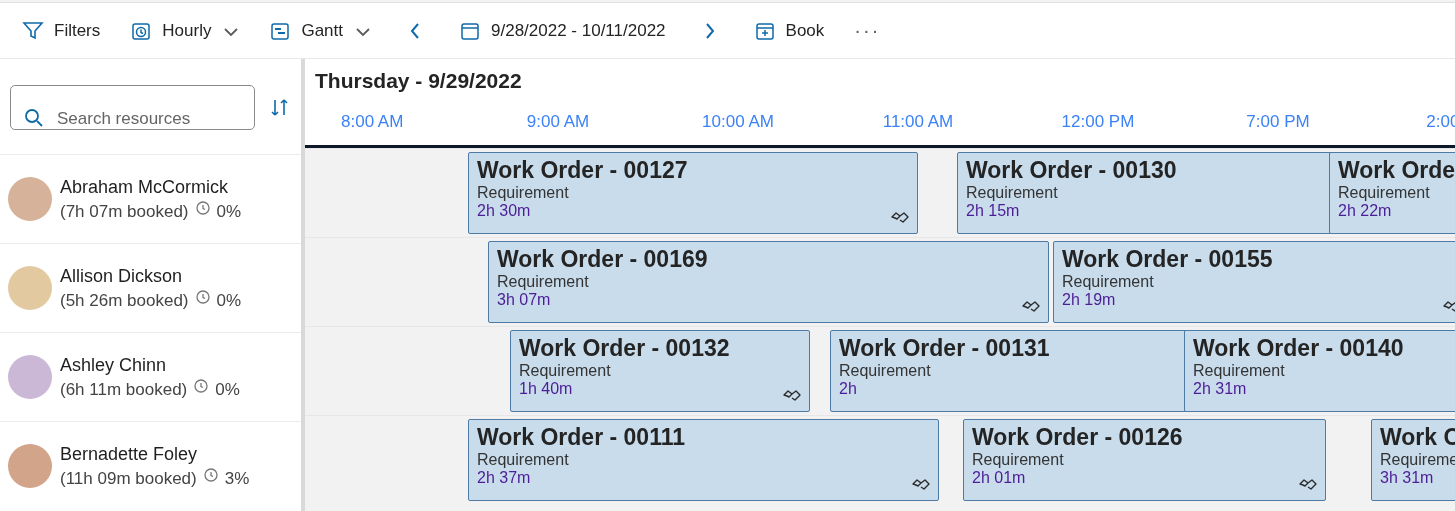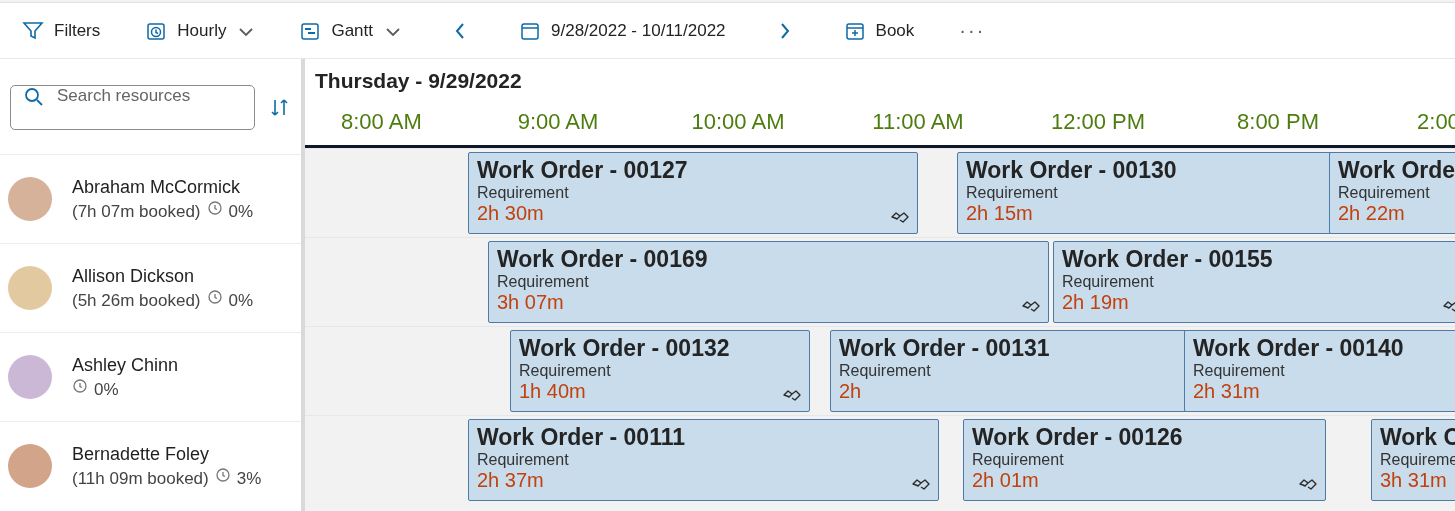--- a/index.html
+++ b/index.html
@@ -18,21 +18,21 @@
     height: 3px;
     background: #f3f3f3;
     border-bottom: 1px solid #e0e0e0;
   }
 
   .toolbar {
     display: flex;
     align-items: center;
     height: 56px;
     padding: 0 22px;
-    gap: 45px;
+    gap: 30px;
     border-bottom: 1px solid #e8e8e8;
     background: #fff;
     font-size: 17px;
   }
   .tb-item {
     display: flex;
     align-items: center;
     gap: 10px;
     color: #242424;
     cursor: pointer;
@@ -62,34 +62,34 @@
     gap: 14px;
     padding: 14px 10px 12px 10px;
     height: 95px;
   }
   .search-box {
     flex: 1;
     height: 45px;
     border: 1px solid #8b8b8b;
     border-radius: 5px;
     display: flex;
-    align-items: flex-start;
+    align-items: flex-end;
     padding: 0 12px;
     gap: 12px;
     color: #656565;
     font-size: 17px;
     cursor: text;
   }
   .search-icon { color: #0e6aa8; }
   .sort-icon { color: #0e6aa8; cursor: pointer; }
 
   .resource-row {
     display: flex;
     align-items: center;
-    gap: 20px;
+    gap: 8px;
     padding: 10px 12px 10px 8px;
     border-top: 1px solid #ececec;
     height: 89px;
   }
   .avatar {
     width: 44px; height: 44px;
     border-radius: 50%;
     flex: none;
   }
   .res-text { line-height: 1.45; }
@@ -115,22 +115,22 @@
   }
   .hours-row {
     display: flex;
     height: 46px;
     align-items: center;
   }
   .hour-cell {
     width: 180px;
     flex: none;
     text-align: center;
-    font-size: 22px;
-    color: #4d7c0f;
+    font-size: 17px;
+    color: #3b82f6;
   }
 
   .lanes {
     position: relative;
   }
   .lane {
     position: relative;
     height: 89px;
     border-top: 1px solid #e7e7e7;
     background: #f2f2f2;
@@ -154,21 +154,21 @@
     bottom: 3px;
     background: #c8dcec;
     border: 1.5px solid #4e7ba6;
     border-radius: 2px;
     padding: 4px 8px 4px 8px;
     overflow: hidden;
     cursor: pointer;
   }
   .block .title { font-size: 23px; font-weight: 600; white-space: nowrap; }
   .block .req   { font-size: 16px; color: #333; }
-  .block .dur   { font-size: 20px; color: #c2410c; }
+  .block .dur   { font-size: 16px; color: #4c1d95; }
   .block .hand {
     position: absolute;
     right: 6px;
     bottom: 4px;
     color: #2c2c2c;
   }
 
   svg { display: block; }
 </style>
 </head>
@@ -338,20 +338,21 @@
               </span>
         <span>0%</span>
       </div>
     </div>
         </div>
         <div class="resource-row">
     <div class="avatar" style="background:#cbb8d6"></div>
     <div class="res-text">
       <div class="res-name">Ashley Chinn</div>
       <div class="res-sub">
+        <span>(6h 11m booked)</span>
         <span class="clock-mini">
                 <svg width="16" height="16">
                   <use href="#i-clock-sm"></use>
                 </svg>
               </span>
         <span>0%</span>
       </div>
     </div>
         </div>
         <div class="resource-row">
@@ -374,21 +375,21 @@
 
   <div class="board">
     <div class="day-header">
       <div class="day-title">Thursday - 9/29/2022</div>
       <div class="hours-row" id="hours-row">
           <div class="hour-cell" style="width: 163px; text-align: left; padding-left: 36px;">8:00 AM</div>
           <div class="hour-cell">9:00 AM</div>
           <div class="hour-cell">10:00 AM</div>
           <div class="hour-cell">11:00 AM</div>
           <div class="hour-cell">12:00 PM</div>
-          <div class="hour-cell">8:00 PM</div>
+          <div class="hour-cell">7:00 PM</div>
           <div class="hour-cell">2:00 PM</div>
         </div>
     </div>
     <div class="lanes" id="lanes">
       <div class="gridlines" id="gridlines">
           <div class="gridline" style="left: 72px;"></div>
           <div class="gridline" style="left: 252px;"></div>
           <div class="gridline" style="left: 432px;"></div>
           <div class="gridline" style="left: 612px;"></div>
           <div class="gridline" style="left: 792px;"></div>

